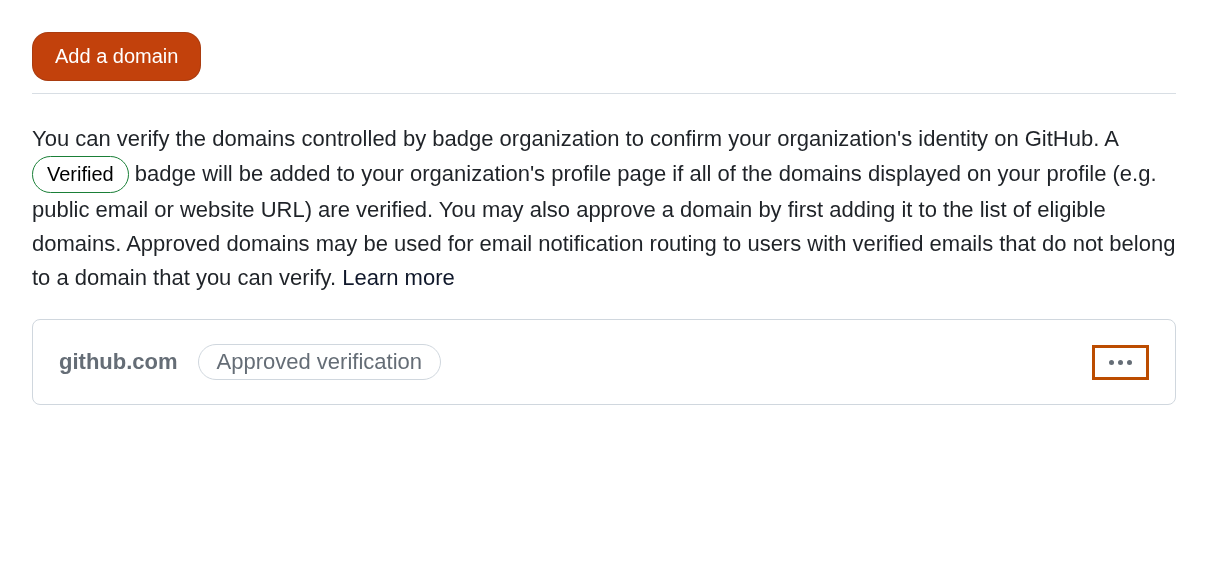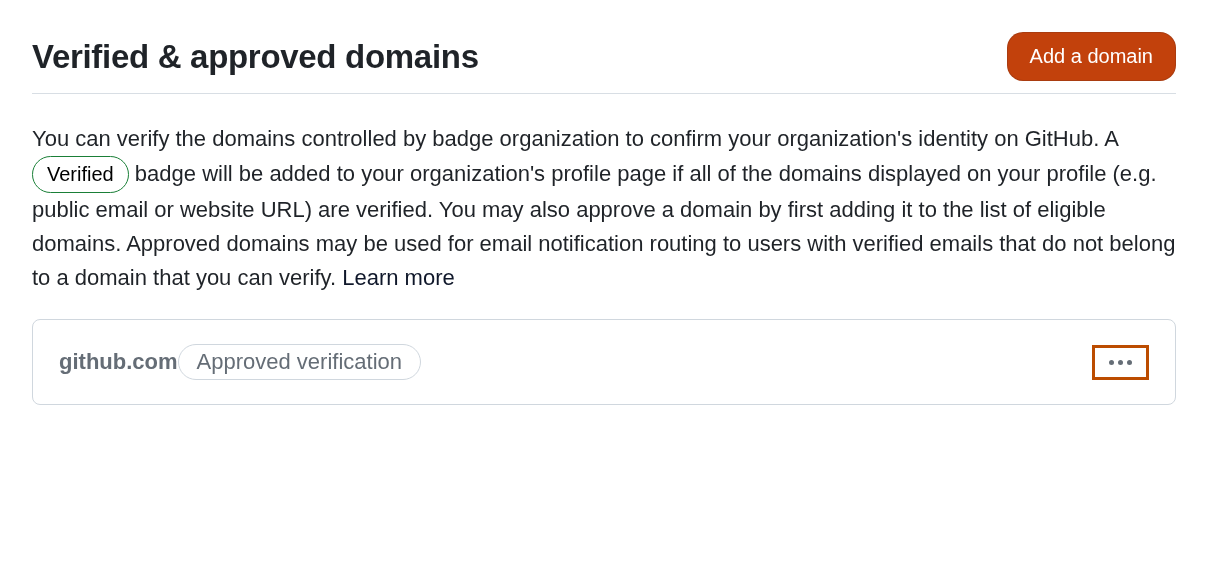--- a/index.html
+++ b/index.html
@@ -57,20 +57,21 @@
       color: #0f172a;
       text-decoration: none;
       cursor: pointer;
     }
     .domain-box {
       border: 1px solid #d0d7de;
       border-radius: 8px;
       padding: 24px 26px;
       display: flex;
       align-items: center;
+      gap: 20px;
     }
     .domain-name {
       font-size: 22px;
       font-weight: 600;
       color: #656d76;
     }
     .pending-badge {
       display: inline-block;
       border: 1.5px solid #d0d7de;
       color: #656d76;
@@ -102,21 +103,20 @@
       width: 5px;
       height: 5px;
       background: #656d76;
       border-radius: 50%;
     }
   </style>
 </head>
 <body>
 
 <div class="header-row">
-  <h1 class="page-title">Verified &amp; approved domains</h1>
   <button class="add-domain-btn">Add a domain</button>
 </div>
 
 <p class="description">
   <span>You can verify the domains controlled by badge organization to confirm your organization's identity on GitHub. A </span>
   <span class="verified-badge">Verified</span>
   <span> badge will be added to your organization's profile page if all of the domains displayed on your profile (e.g. public email or website URL) are verified. You may also approve a domain by first adding it to the list of eligible domains. Approved domains may be used for email notification routing to users with verified emails that do not belong to a domain that you can verify. </span>
   <a class="learn-more">Learn more</a>
 </p>
 

